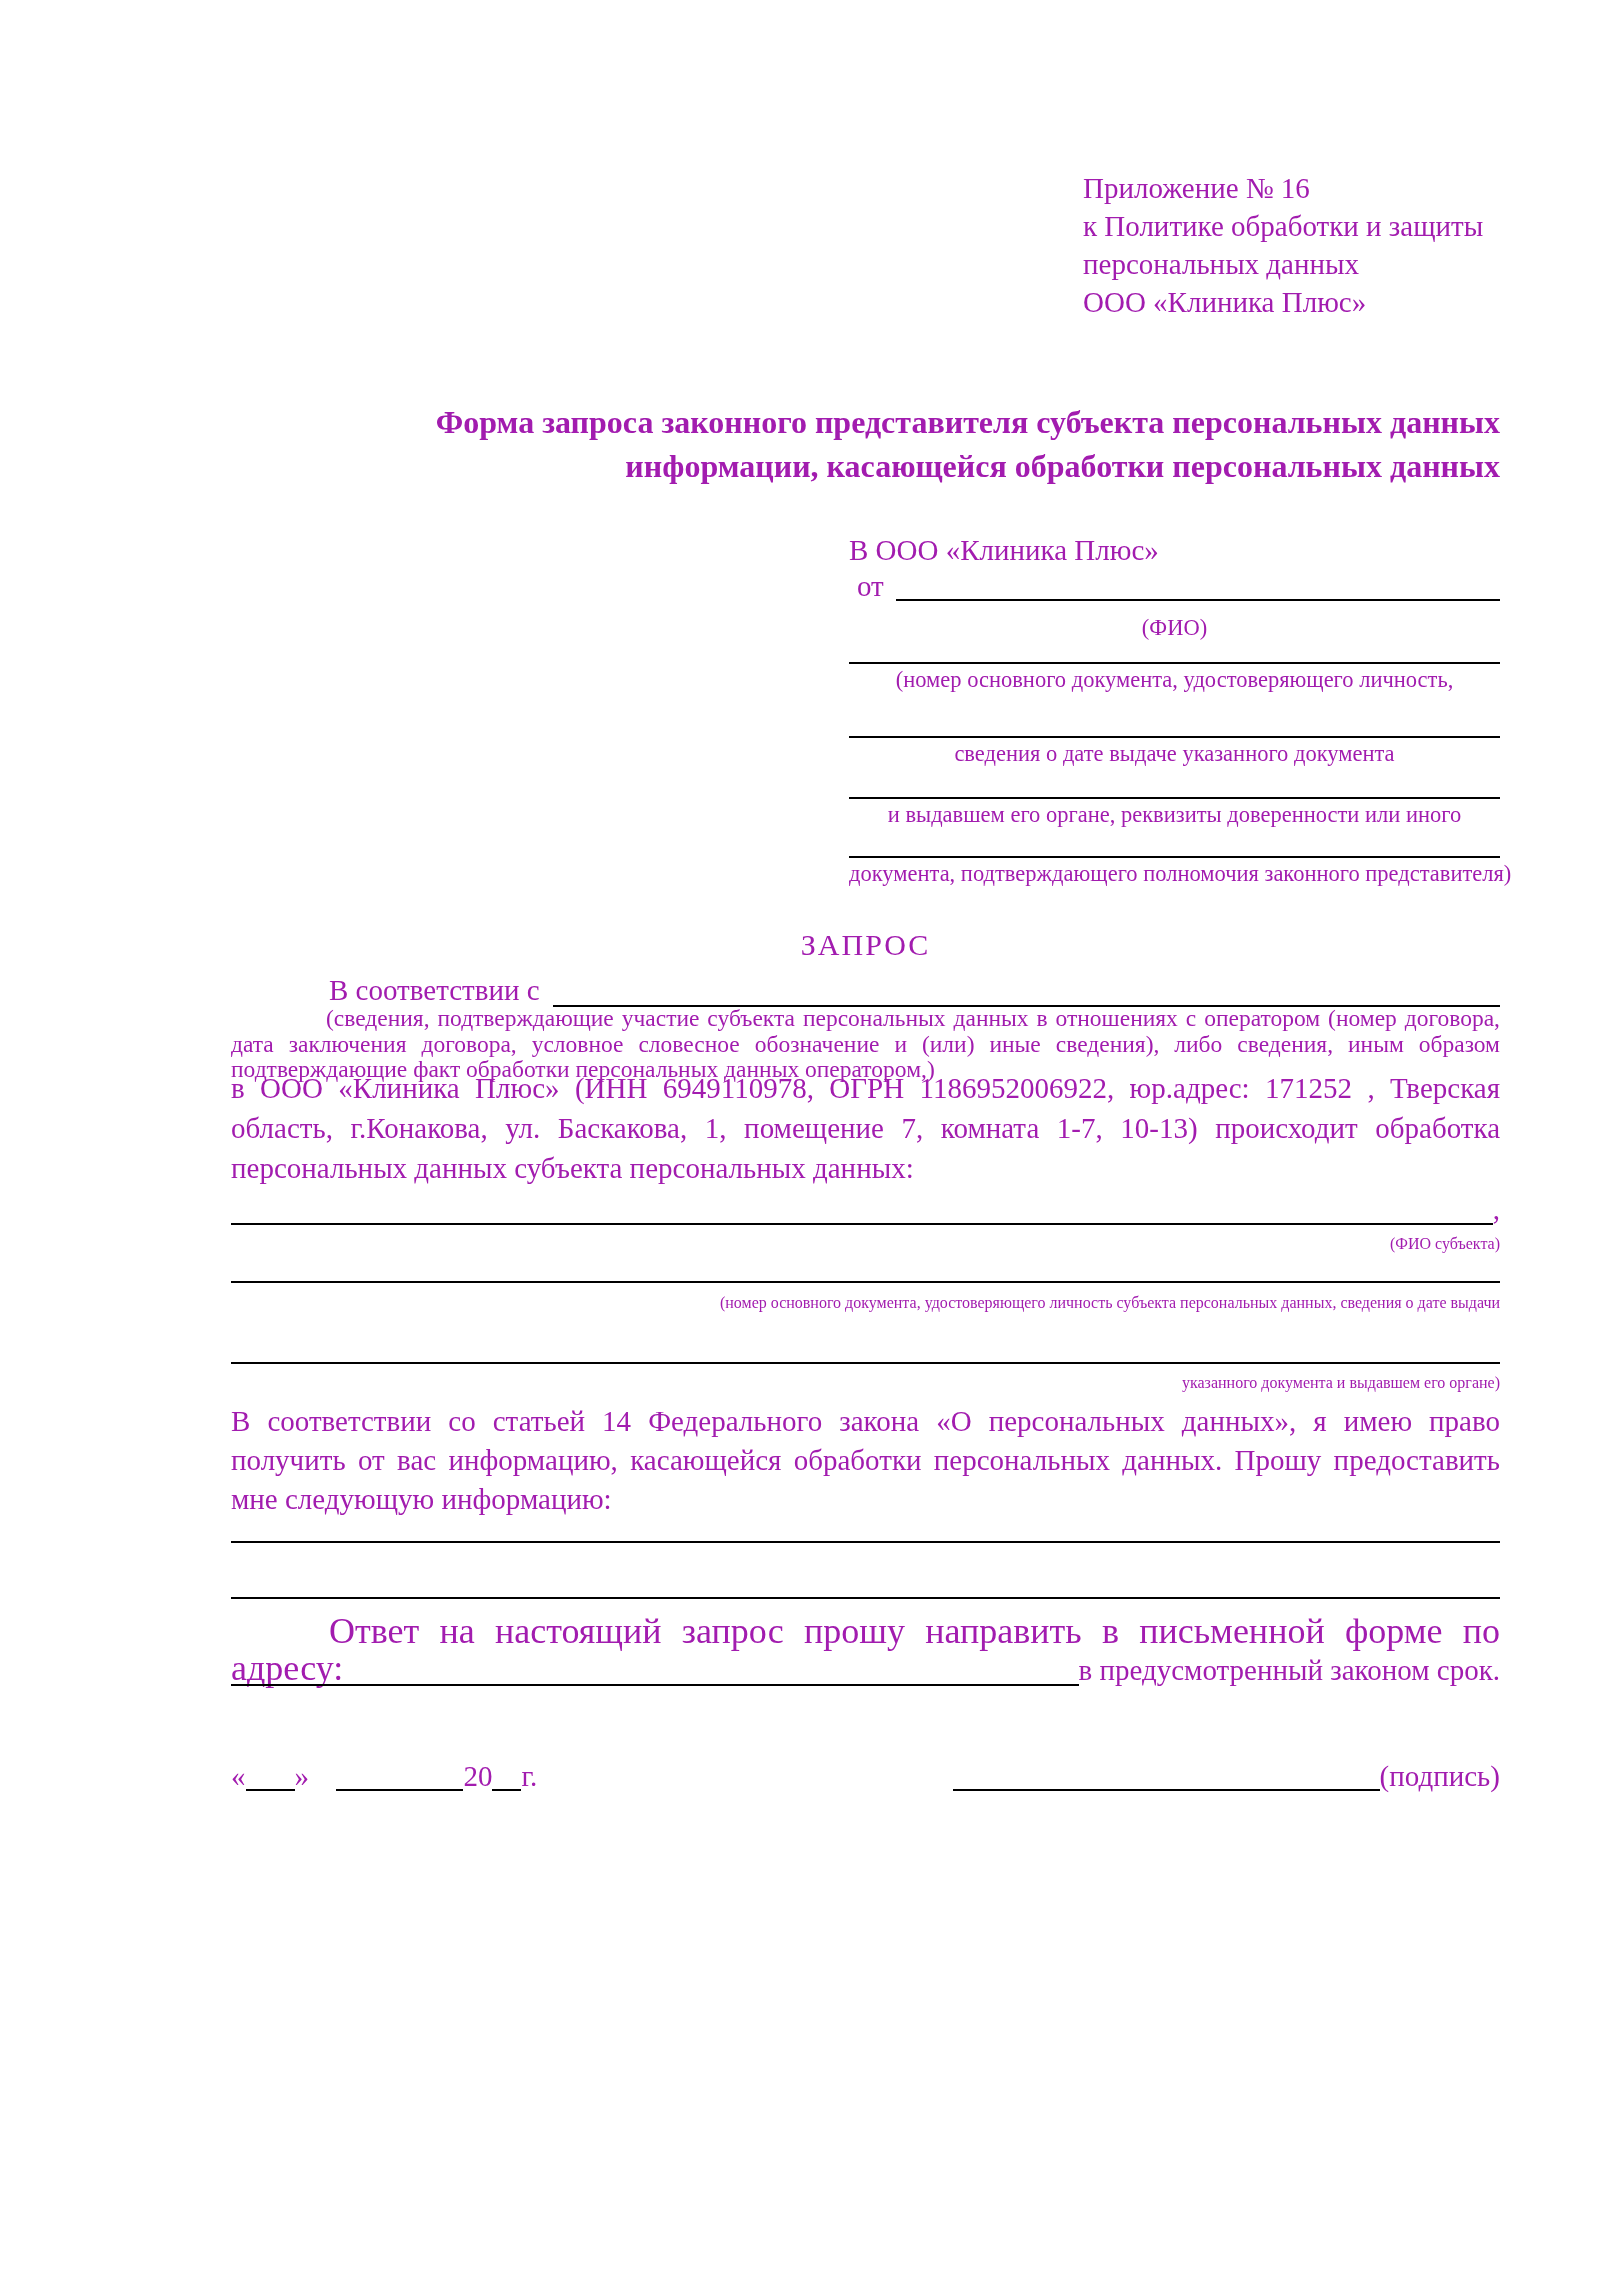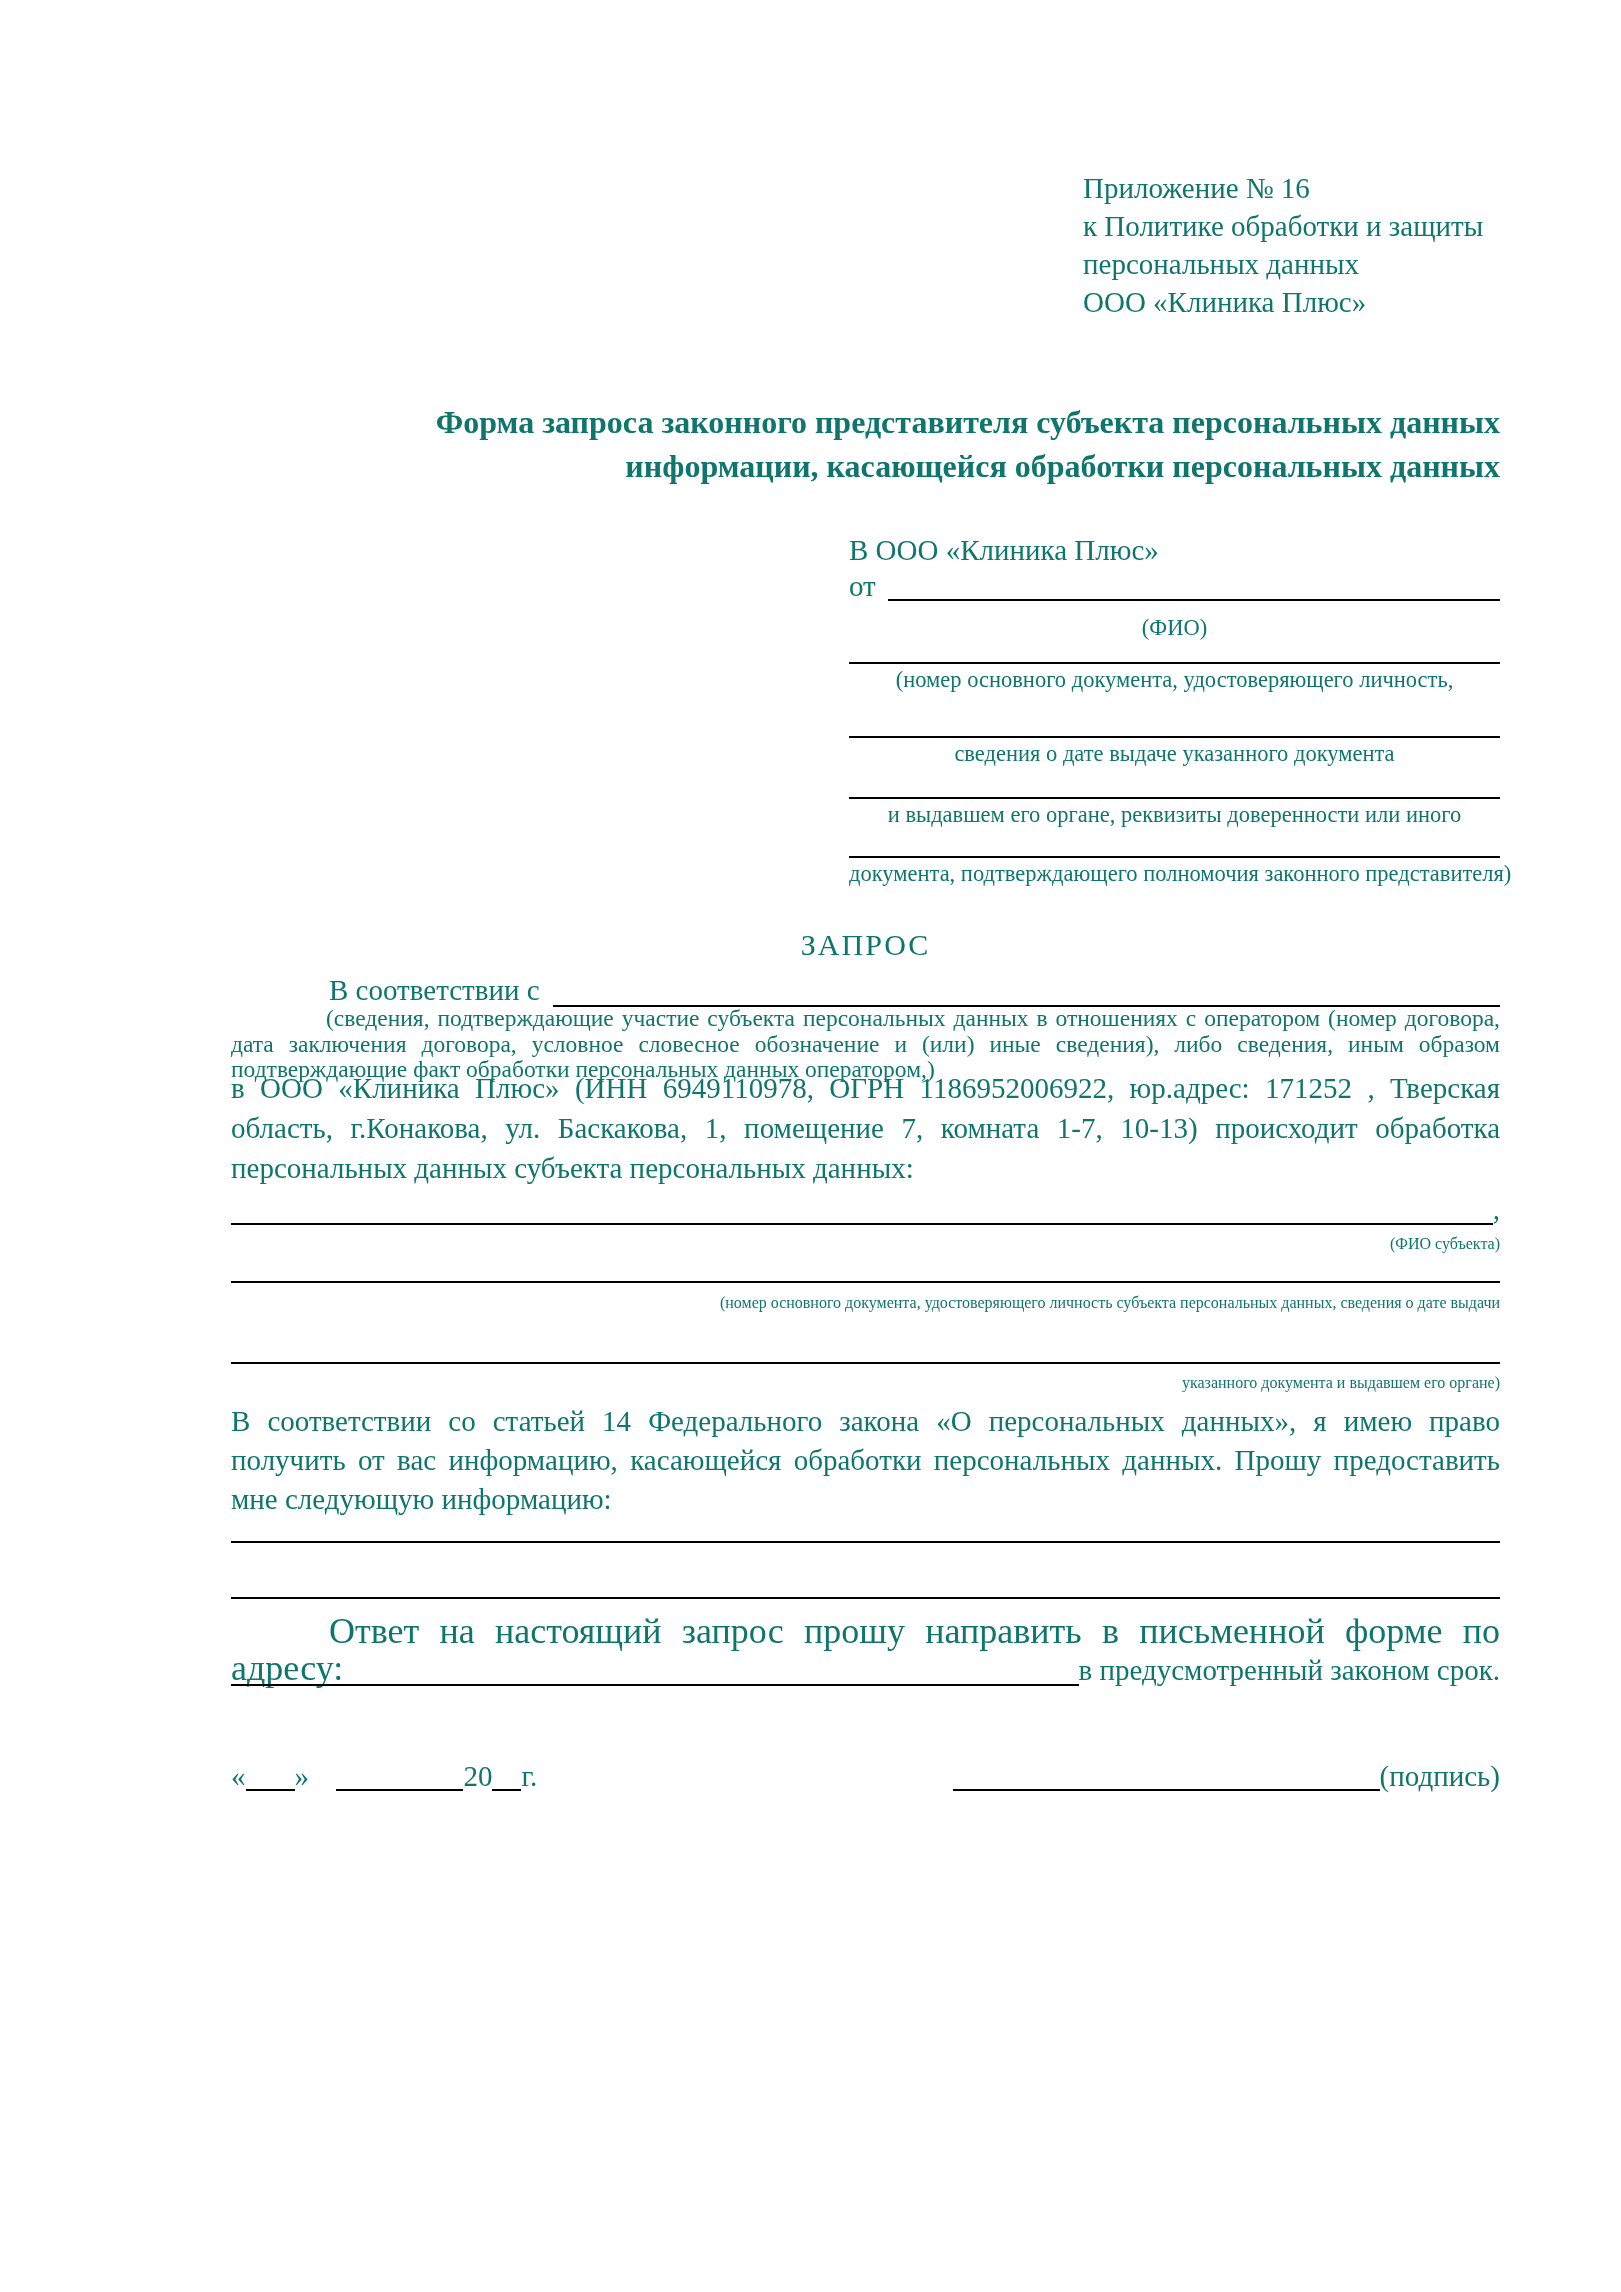--- a/index.html
+++ b/index.html
@@ -1,19 +1,19 @@
 <!DOCTYPE html>
 <html><head>
 <meta charset="utf-8">
 <style>
   html,body{margin:0;padding:0;background:#ffffff;}
   .page{
     position:relative;
     width:1621px;height:1931px;
-    background:#ffffff;color:#0f766e;
+    background:#ffffff;color:#a21caf;
     font-family:"Liberation Serif","DejaVu Serif",serif;
     overflow:hidden;
   }
   .content{position:absolute;left:231px;top:0;width:1269px;height:100%;}
 
   
   .abs{position:absolute;left:0;width:100%;}
   .hr{position:absolute;left:0;right:0;height:0;border-bottom:2.9px solid #000;}
   .cap{font-size:22.5px;line-height:25.5px;text-align:center;white-space:nowrap;}
   .cap24{font-size:16px;line-height:26.5px;text-align:right;white-space:nowrap;}
@@ -22,21 +22,21 @@
   .appendix{position:absolute;left:852px;top:169px;width:421px;font-size:29px;line-height:38px;}
 
   
   .doc-title{position:absolute;left:0;top:400px;width:100%;text-align:right;
              font-size:32px;line-height:44px;font-weight:bold;}
 
   
   .addressee{position:absolute;left:618px;top:532px;width:651px;font-size:29px;}
   .addr-to{line-height:37px;}
   .from-row{display:flex;align-items:flex-end;height:30px;margin-top:2px;}
-  .from-row .lbl{line-height:29px;margin-right:11.8px;}
+  .from-row .lbl{line-height:29px;margin-right:11.8px;margin-left:8px;}
   .from-row .fill{flex:1;height:27.4px;border-bottom:2.9px solid #000;}
   .fio-cap{margin-top:14px;}
   .pair-line{height:0;border-bottom:2.9px solid #000;}
   .m1{margin-top:21.6px;} .m2{margin-top:44px;} .m3{margin-top:30px;} .m4{margin-top:29px;}
   .pair-cap{margin-top:2.9px;}
 
   
   .zapros{position:absolute;left:0;top:927px;width:100%;text-align:center;
           font-size:30px;line-height:35px;letter-spacing:2px;}
   .accordance{position:absolute;left:0;top:976px;width:100%;height:35px;

